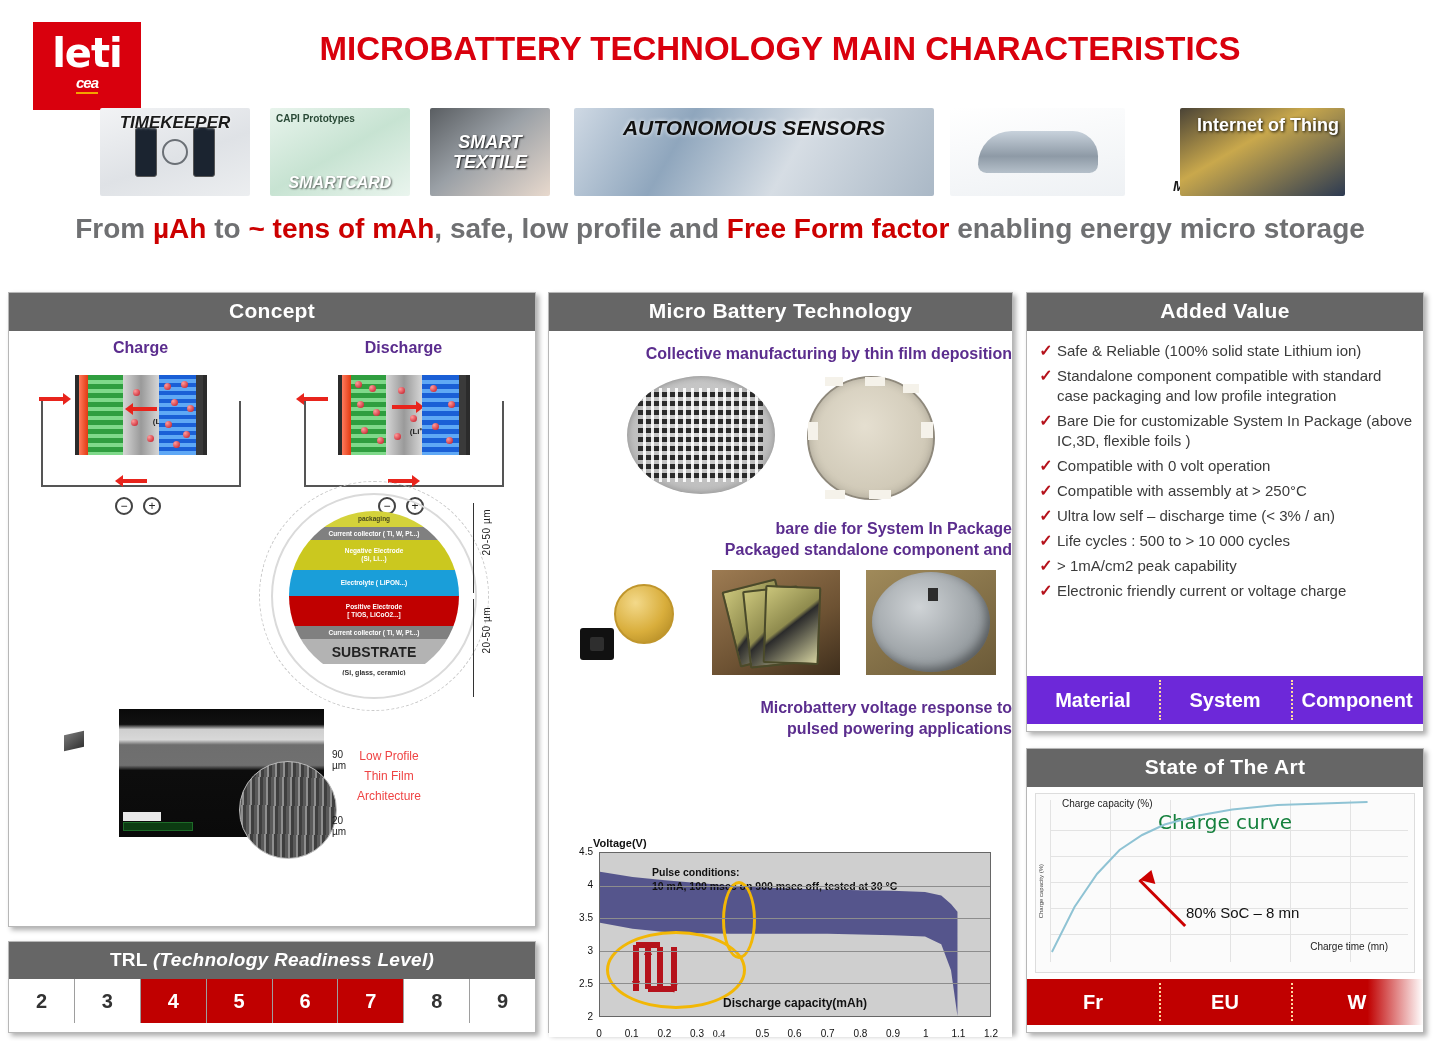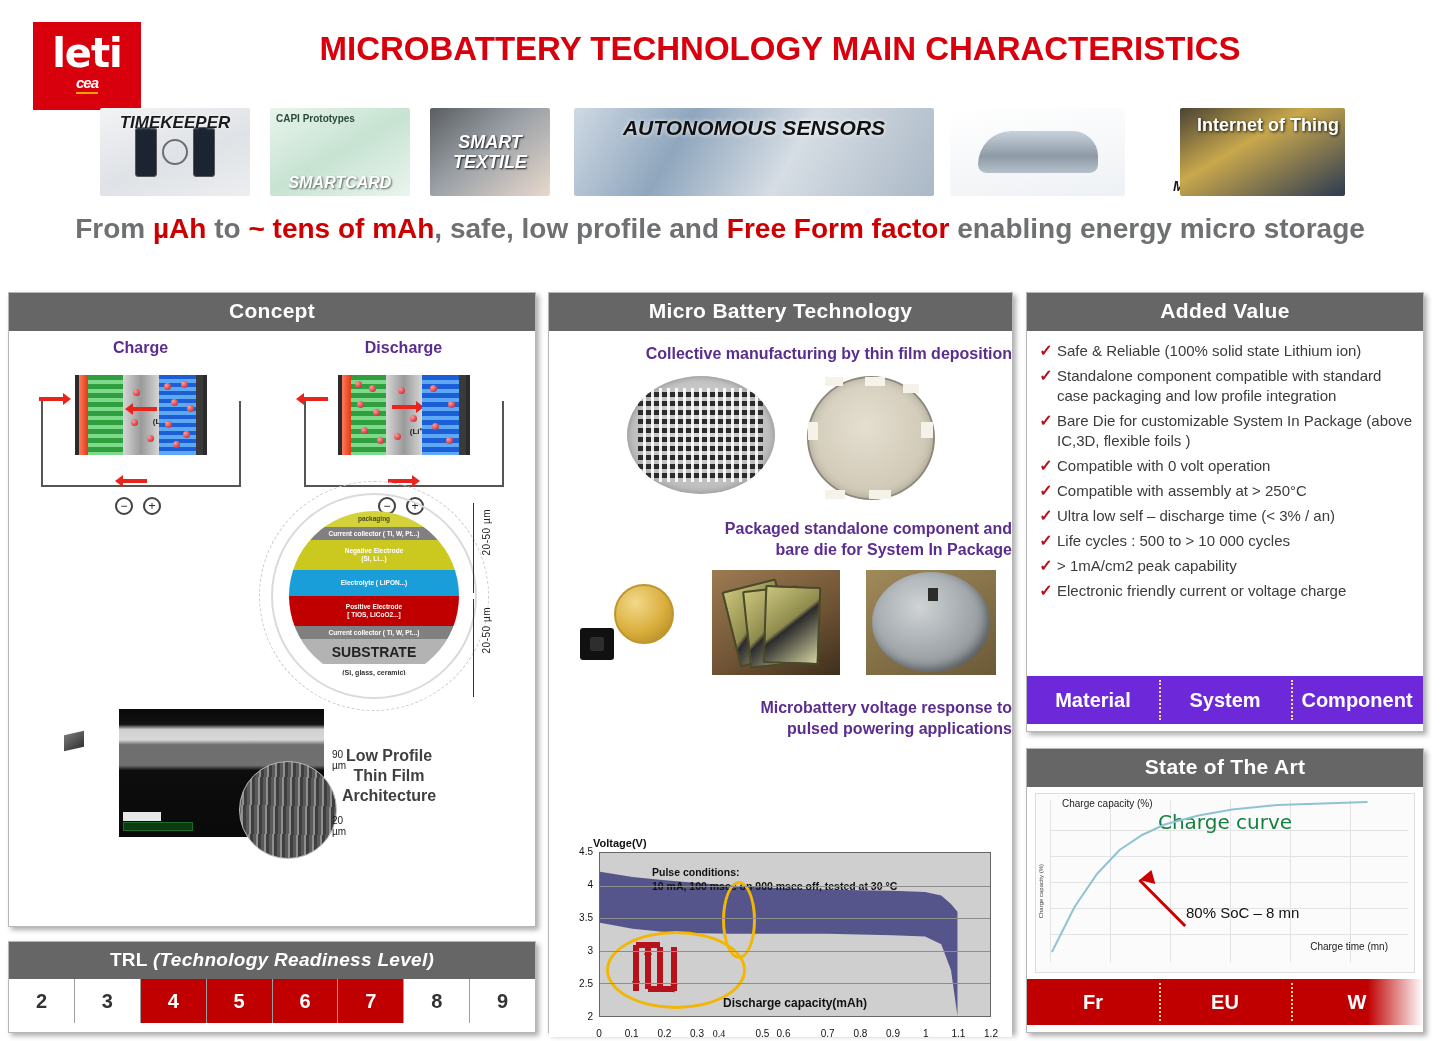--- a/index.html
+++ b/index.html
@@ -159,21 +159,21 @@
   .sem-scale { position: absolute; left: 4px; bottom: 6px; width: 70px; height: 9px;
     background: #0c3b12; border: 1px solid #1d6b28; }
   .sem-tag { position: absolute; left: 4px; bottom: 16px; width: 38px; height: 9px; background: #e8e8e8; }
   .sem-zoom { position: absolute; left: 175px; top: 52px; width: 98px; height: 98px;
     border-radius: 50%; border: 1px solid #bbb;
     background: repeating-linear-gradient(92deg,#5a5a5a 0 3px,#8f8f8f 3px 5px,#3e3e3e 5px 8px); }
   .sem-chip { position: absolute; left: 0; top: 24px; width: 20px; height: 16px;
     background: linear-gradient(150deg,#777,#333); transform: skewY(-12deg); }
   .um-lab { position: absolute; font-size: 10px; color: #222; }
   .lpt { position: absolute; left: 300px; top: 415px; width: 160px;
-    text-align: center; color: #404040; font-size: 16px; font-weight: bold; line-height: 20px; }
+    text-align: center; color: #ef4444; font-size: 12px; font-weight: normal; line-height: 20px; }
 
   
   #trl { left: 8px; top: 941px; width: 528px; height: 92px; }
   #trl .panel-head { font-size: 19px; padding: 7px 0 8px; }
   .trl-row { display: flex; height: 44px; }
   .trl-cell { flex: 1; border-right: 1px solid #9e9e9e; display: flex;
     align-items: center; justify-content: center;
     font-size: 20px; font-weight: bold; color: #333; background: #fff; }
   .trl-cell:last-child { border-right: none; }
   .trl-cell.on { background: #c00000; color: #ffffff; }
@@ -485,22 +485,22 @@
         <span class="notch" style="left:56px;top:-1px;width:20px;height:9px;"></span>
         <span class="notch" style="left:94px;top:6px;width:16px;height:9px;"></span>
         <span class="notch" style="left:-1px;top:44px;width:10px;height:18px;"></span>
         <span class="notch" style="left:112px;top:44px;width:12px;height:16px;"></span>
         <span class="notch" style="left:16px;bottom:-1px;width:20px;height:9px;"></span>
         <span class="notch" style="left:60px;bottom:-1px;width:22px;height:9px;"></span>
       </div>
     </div>
 
     <div class="sec-title" style="margin-top:18px;">
+      <div>bare die for System In Package</div>
       <div>Packaged standalone component and</div>
-      <div>bare die for System In Package</div>
     </div>
 
     <div class="comp-row">
       <div class="coin-area">
         <div class="coin-gold"></div>
         <div class="chip-black"></div>
       </div>
       <div class="pouches">
         <span class="pouch" style="left:18px;top:14px;transform:rotate(-14deg);"></span>
         <span class="pouch" style="left:34px;top:18px;transform:rotate(-6deg);"></span>
@@ -550,21 +550,21 @@
           <div class="vc-ytick" style="left: 0px; top: 46px;">4</div>
           <div class="vc-ytick" style="left: 0px; top: 13px;">4.5</div>
         </div>
       <div id="vc-xticks">
           <div class="vc-xtick" style="left: 32px; bottom: 0px; position: absolute;">0</div>
           <div class="vc-xtick" style="left: 64.6667px; bottom: 0px; position: absolute;">0.1</div>
           <div class="vc-xtick" style="left: 97.3333px; bottom: 0px; position: absolute;">0.2</div>
           <div class="vc-xtick" style="left: 130px; bottom: 0px; position: absolute;">0.3</div>
           <div class="vc-xtick" style="left: 152px; bottom: 0px; position: absolute; font-family: Liberation Serif, serif;">0.4</div>
           <div class="vc-xtick" style="left: 195.333px; bottom: 0px; position: absolute;">0.5</div>
-          <div class="vc-xtick" style="left: 213px; bottom: 0px; position: absolute; padding-left: 7px;">0.6</div>
+          <div class="vc-xtick" style="left: 224px; bottom: 0px; position: absolute; padding-left: 7px;">0.6</div>
           <div class="vc-xtick" style="left: 260.667px; bottom: 0px; position: absolute;">0.7</div>
           <div class="vc-xtick" style="left: 293.333px; bottom: 0px; position: absolute;">0.8</div>
           <div class="vc-xtick" style="left: 326px; bottom: 0px; position: absolute;">0.9</div>
           <div class="vc-xtick" style="left: 358.667px; bottom: 0px; position: absolute;">1</div>
           <div class="vc-xtick" style="left: 391.333px; bottom: 0px; position: absolute;">1.1</div>
           <div class="vc-xtick" style="left: 424px; bottom: 0px; position: absolute;">1.2</div>
         </div>
     </div>
   </div>
 </div>

